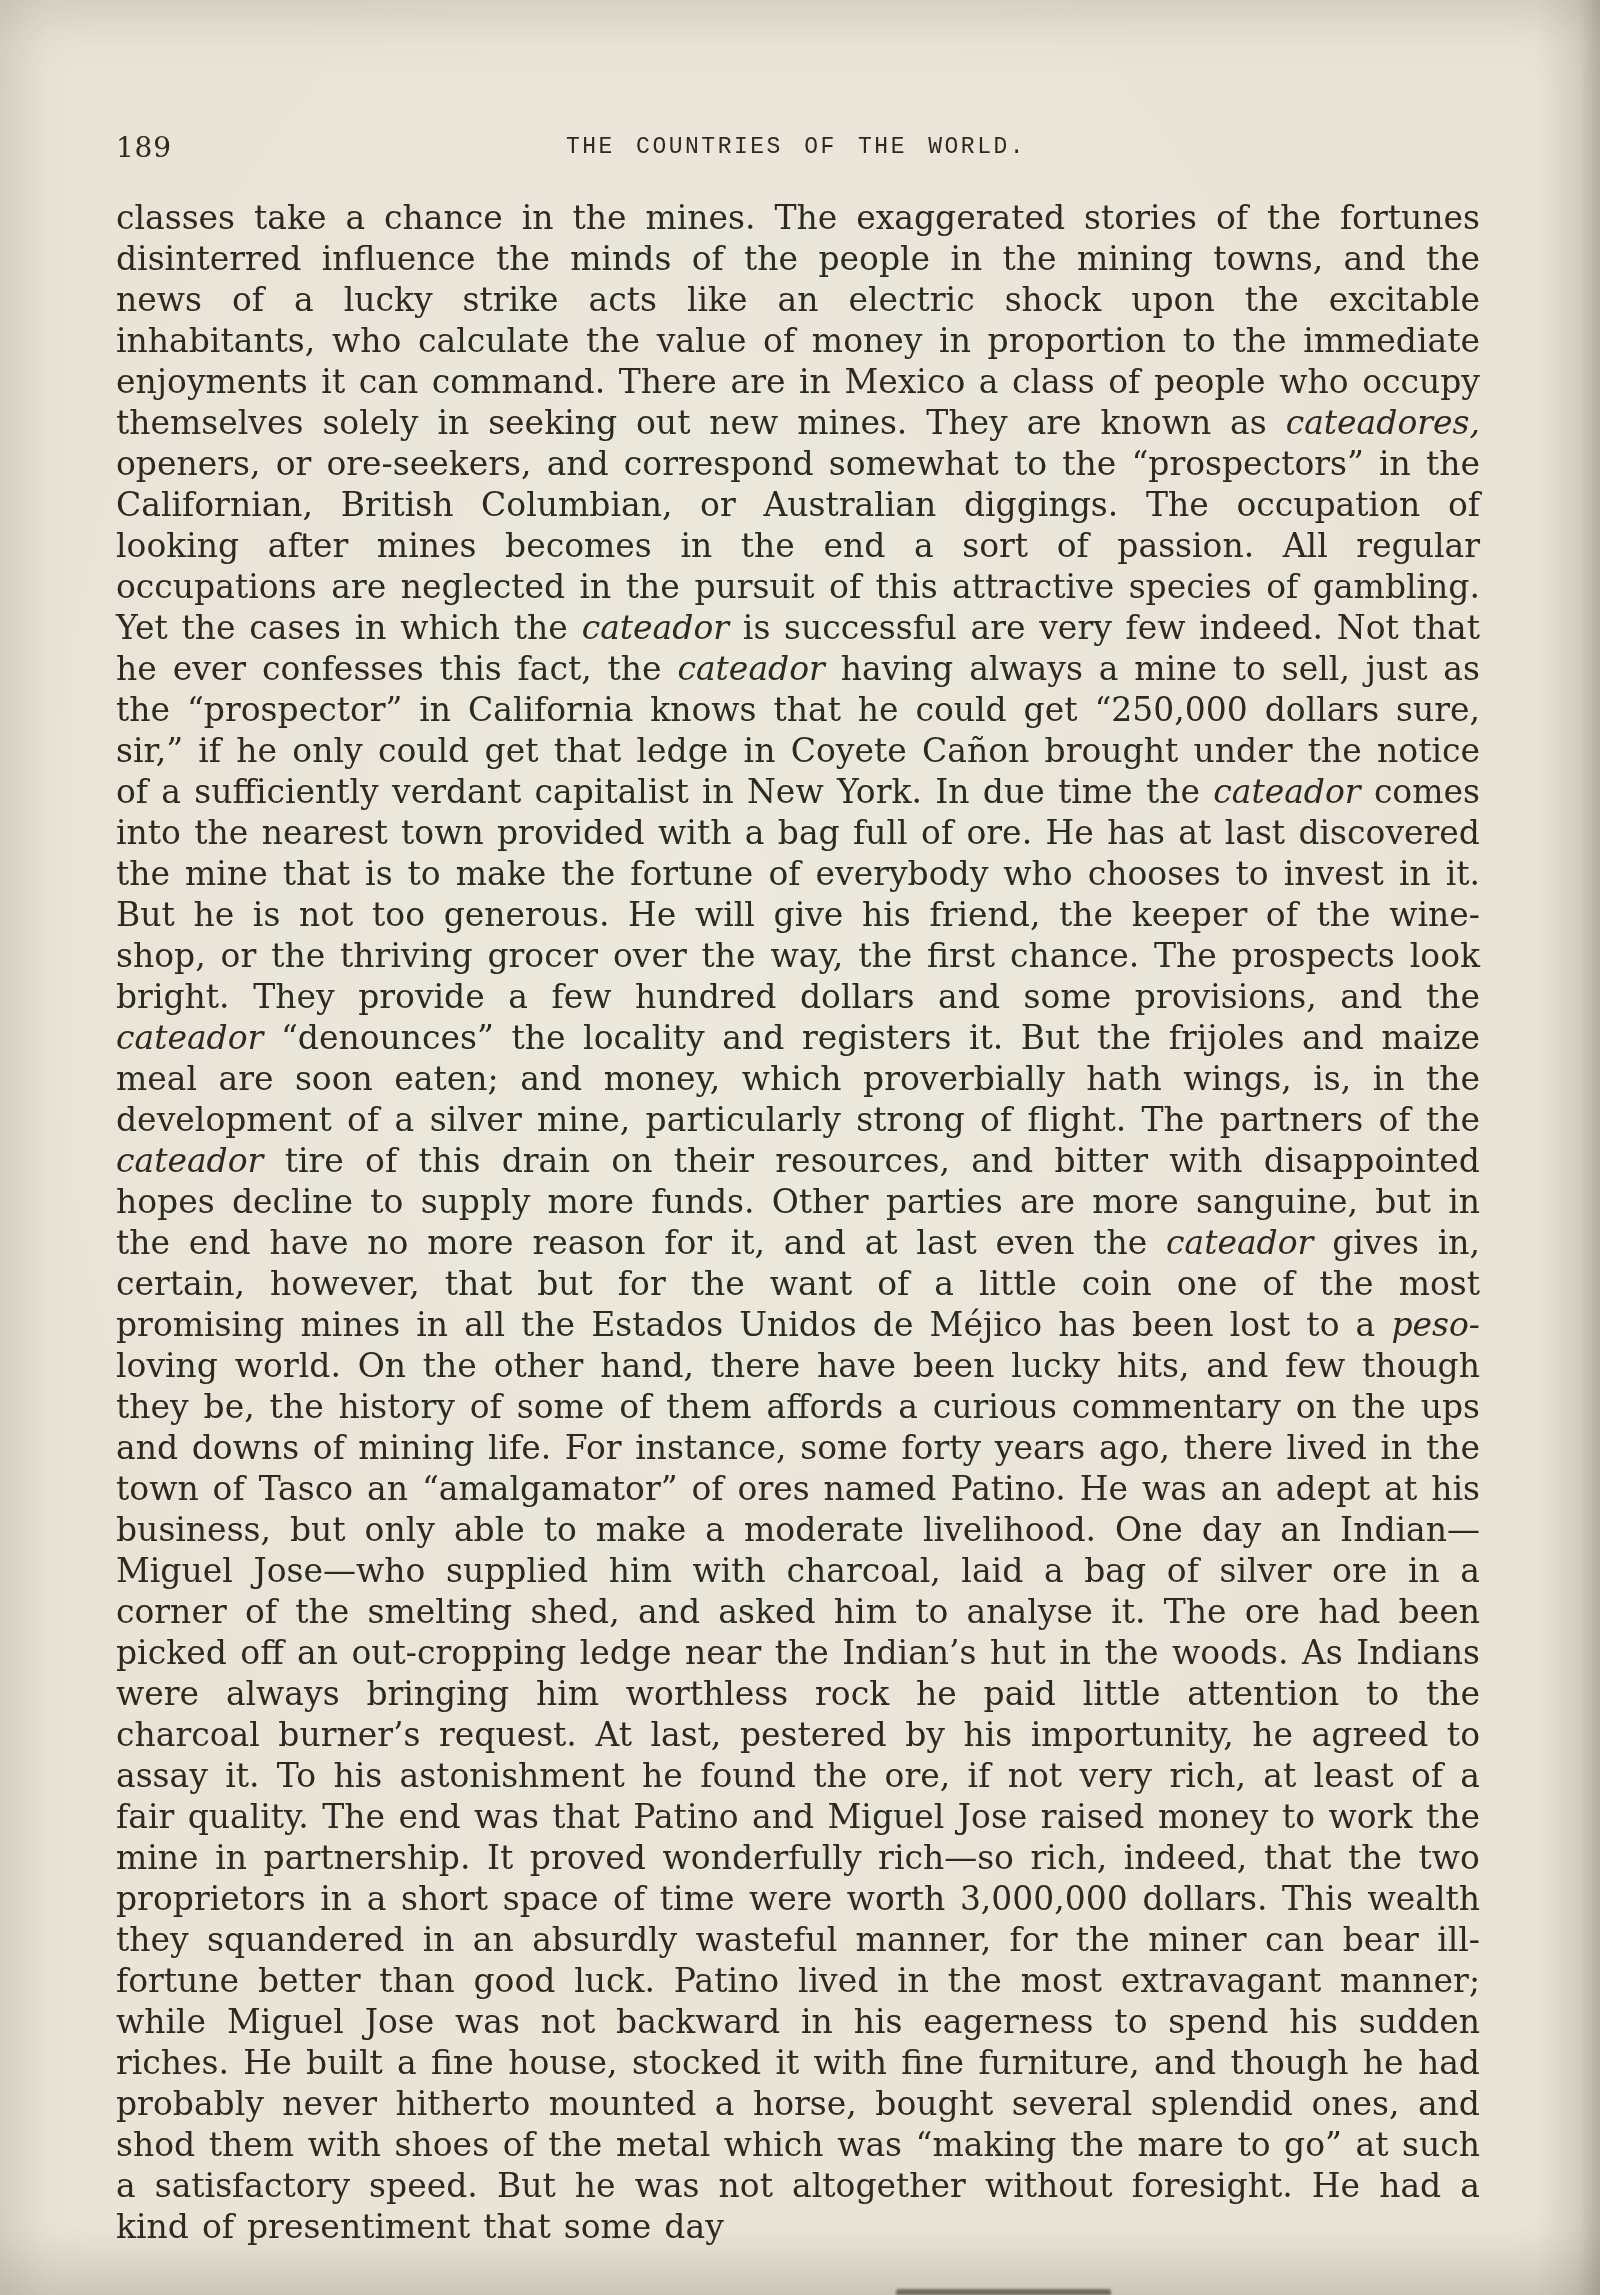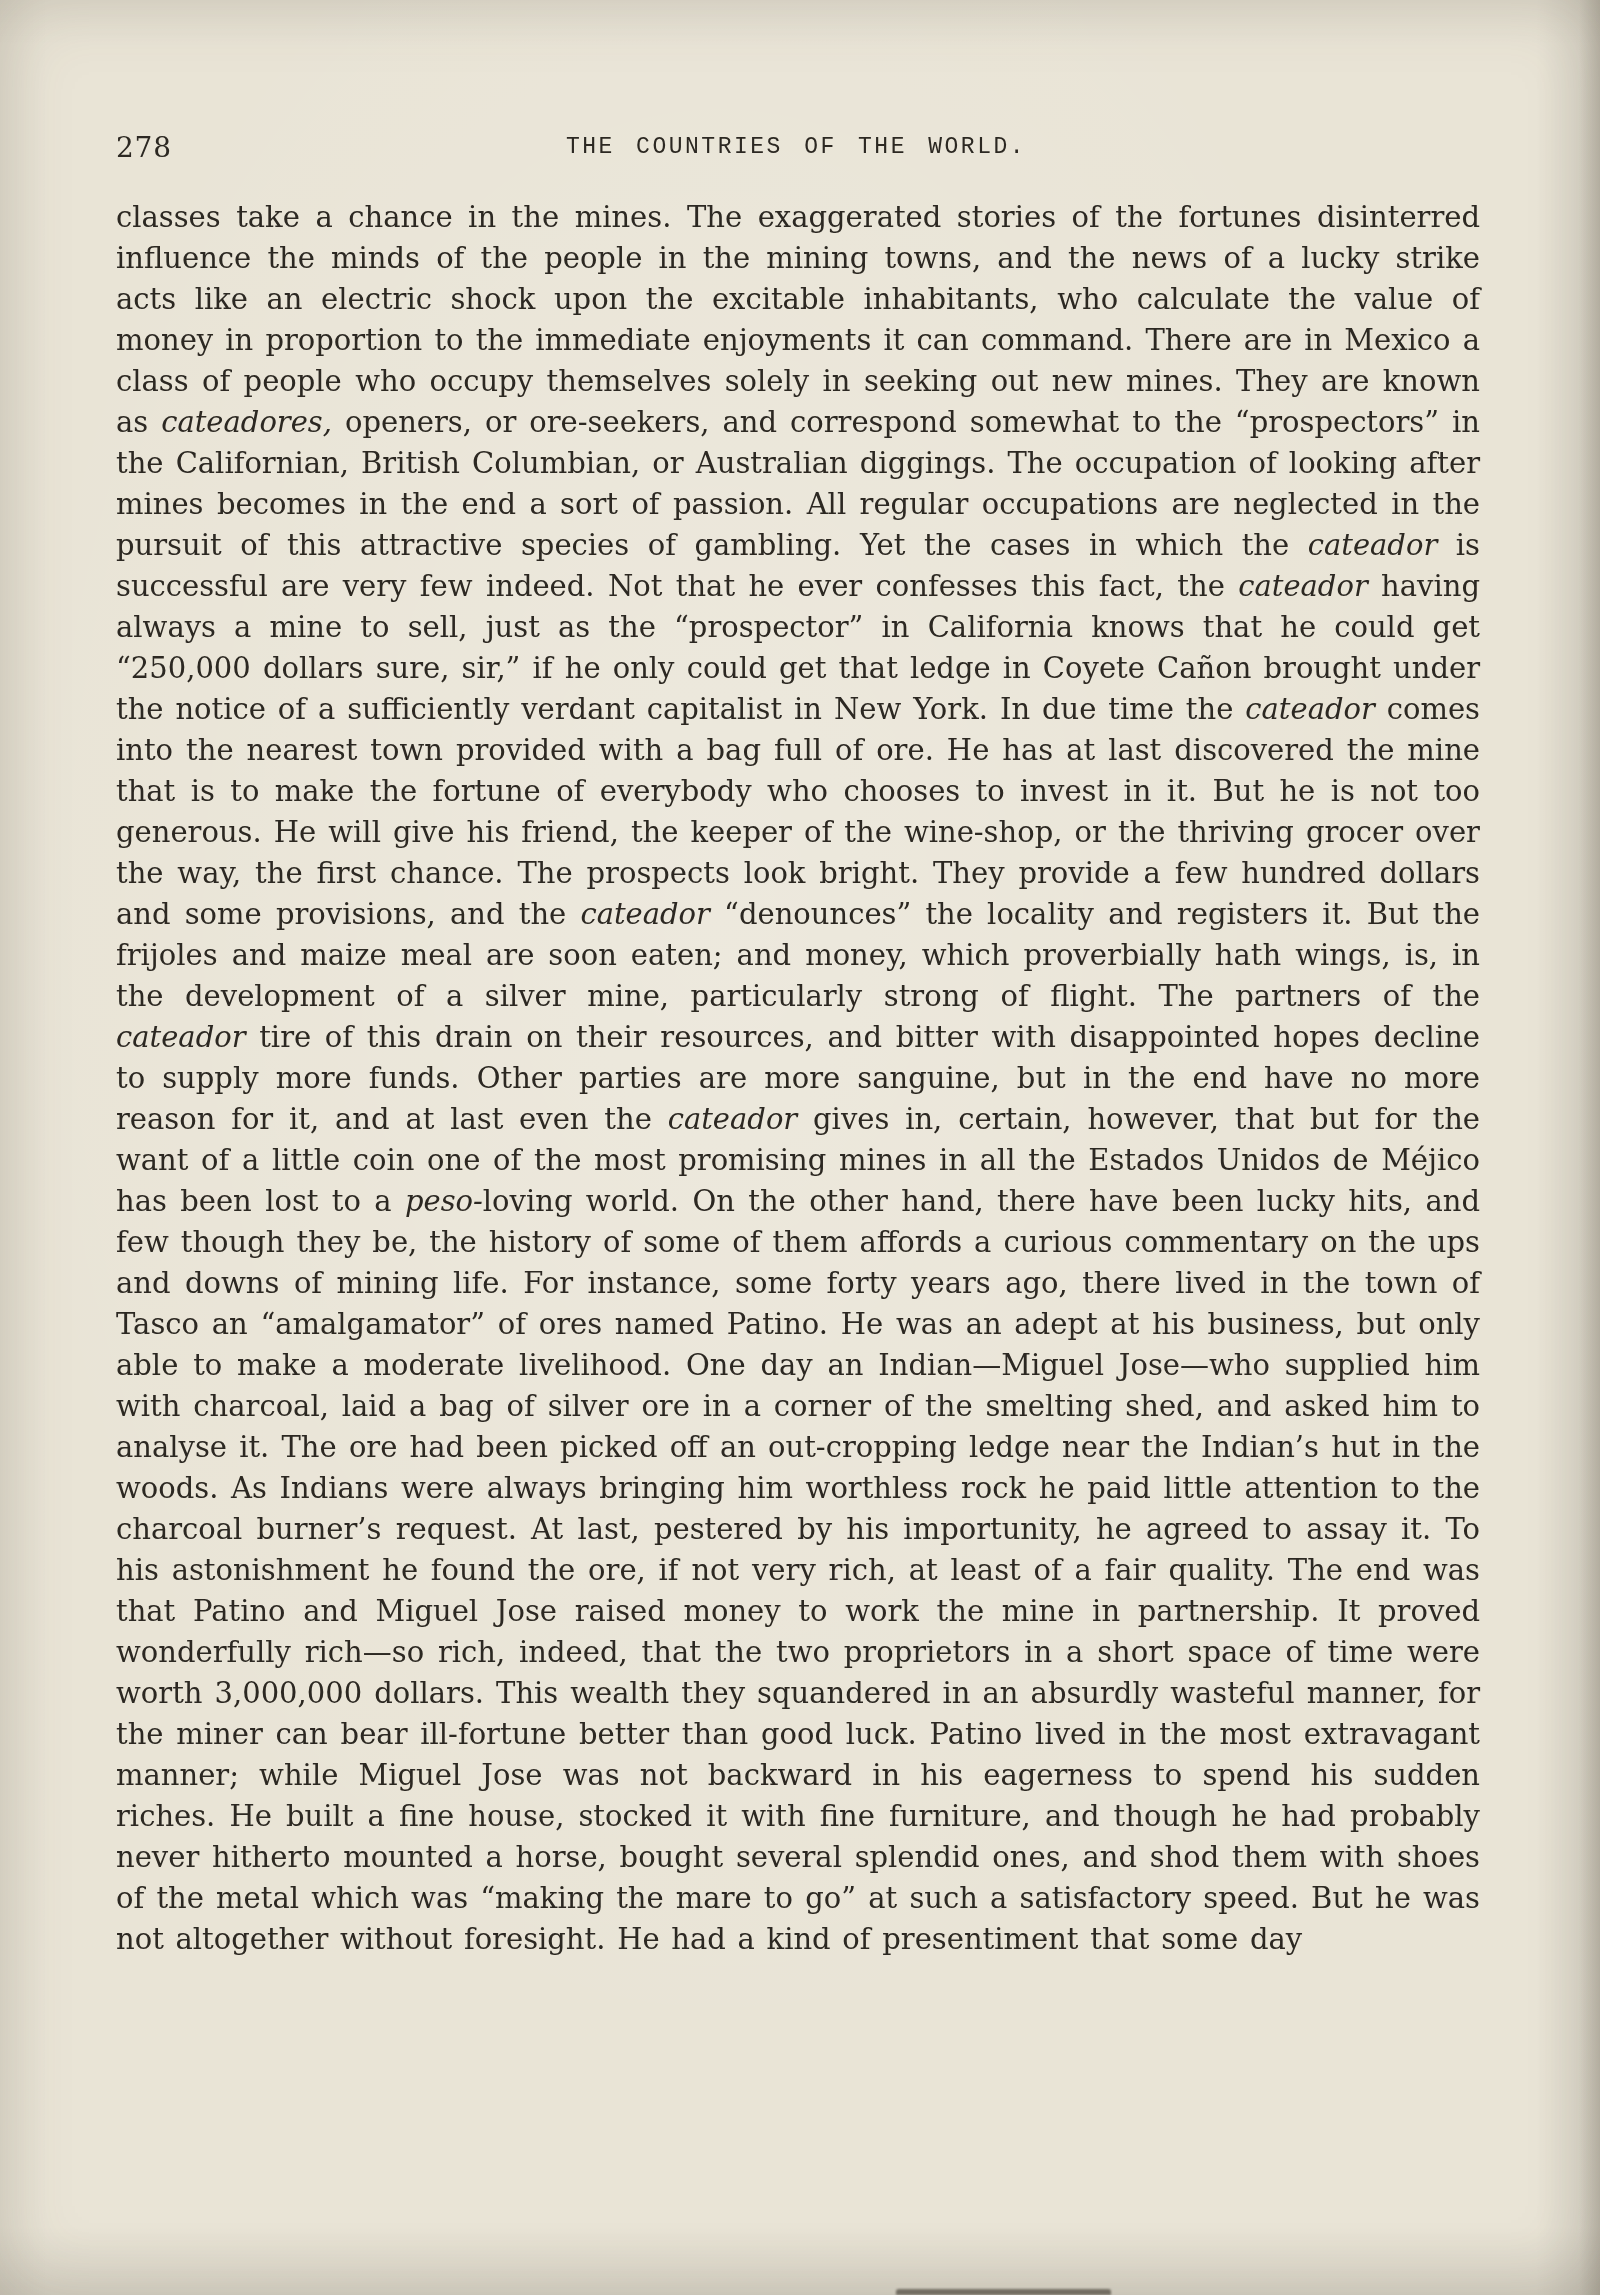--- a/index.html
+++ b/index.html
@@ -46,21 +46,21 @@
     letter-spacing: 2.5px;
     word-spacing: 5px;
     font-family: Liberation Mono, monospace;
   }
   .body-text {
     position: absolute;
     top: 197px;
     left: 116px;
     width: 1364px;
     margin: 0;
-    font-size: 29px;
+    font-size: 33px;
     line-height: 41px;
     text-align: justify;
     text-justify: inter-word;
     word-spacing: 2.5px;
   }
   .body-text span.italic {
     font-style: italic;
   }
   .scan-artifact {
     position: absolute;
@@ -79,21 +79,21 @@
     width: 21.5px;
     height: 100%;
     background: linear-gradient(to right, rgba(0,0,0,0), rgba(60,50,35,0.14));
   }
 </style>
 </head>
 <body>
 
 <div class="page">
   <div class="page-header">
-    <span class="page-number">278</span>
+    <span class="page-number">189</span>
     <span class="running-header">THE COUNTRIES OF THE WORLD.</span>
   </div>
 
   <p class="body-text"><span>classes take a chance in the mines. The exaggerated stories of the fortunes disinterred influence the minds of the people in the mining towns, and the news of a lucky strike acts like an electric shock upon the excitable inhabitants, who calculate the value of money in proportion to the immediate enjoyments it can command. There are in Mexico a class of people who occupy themselves solely in seeking out new mines. They are known as </span><span class="italic">cateadores,</span><span> openers, or ore-seekers, and correspond somewhat to the “prospectors” in the Californian, British Columbian, or Australian diggings. The occupation of looking after mines becomes in the end a sort of passion. All regular occupations are neglected in the pursuit of this attractive species of gambling. Yet the cases in which the </span><span class="italic">cateador</span><span> is successful are very few indeed. Not that he ever confesses this fact, the </span><span class="italic">cateador</span><span> having always a mine to sell, just as the “prospector” in California knows that he could get “250,000 dollars sure, sir,” if he only could get that ledge in Coyete Cañon brought under the notice of a sufficiently verdant capitalist in New York. In due time the </span><span class="italic">cateador</span><span> comes into the nearest town provided with a bag full of ore. He has at last discovered the mine that is to make the fortune of everybody who chooses to invest in it. But he is not too generous. He will give his friend, the keeper of the wine-shop, or the thriving grocer over the way, the first chance. The prospects look bright. They provide a few hundred dollars and some provisions, and the </span><span class="italic">cateador</span><span> “denounces” the locality and registers it. But the frijoles and maize meal are soon eaten; and money, which proverbially hath wings, is, in the development of a silver mine, particularly strong of flight. The partners of the </span><span class="italic">cateador</span><span> tire of this drain on their resources, and bitter with disappointed hopes decline to supply more funds. Other parties are more sanguine, but in the end have no more reason for it, and at last even the </span><span class="italic">cateador</span><span> gives in, certain, however, that but for the want of a little coin one of the most promising mines in all the Estados Unidos de Méjico has been lost to a </span><span class="italic">peso-</span><span>loving world. On the other hand, there have been lucky hits, and few though they be, the history of some of them affords a curious commentary on the ups and downs of mining life. For instance, some forty years ago, there lived in the town of Tasco an “amalgamator” of ores named Patino. He was an adept at his business, but only able to make a moderate livelihood. One day an Indian—Miguel Jose—who supplied him with charcoal, laid a bag of silver ore in a corner of the smelting shed, and asked him to analyse it. The ore had been picked off an out-cropping ledge near the Indian’s hut in the woods. As Indians were always bringing him worthless rock he paid little attention to the charcoal burner’s request. At last, pestered by his importunity, he agreed to assay it. To his astonishment he found the ore, if not very rich, at least of a fair quality. The end was that Patino and Miguel Jose raised money to work the mine in partnership. It proved wonderfully rich—so rich, indeed, that the two proprietors in a short space of time were worth 3,000,000 dollars. This wealth they squandered in an absurdly wasteful manner, for the miner can bear ill-fortune better than good luck. Patino lived in the most extravagant manner; while Miguel Jose was not backward in his eagerness to spend his sudden riches. He built a fine house, stocked it with fine furniture, and though he had probably never hitherto mounted a horse, bought several splendid ones, and shod them with shoes of the metal which was “making the mare to go” at such a satisfactory speed. But he was not altogether without foresight. He had a kind of presentiment that some day</span></p>
 
   <div class="edge-shadow-right"></div>
   <div class="scan-artifact"></div>
 </div>
 
 

